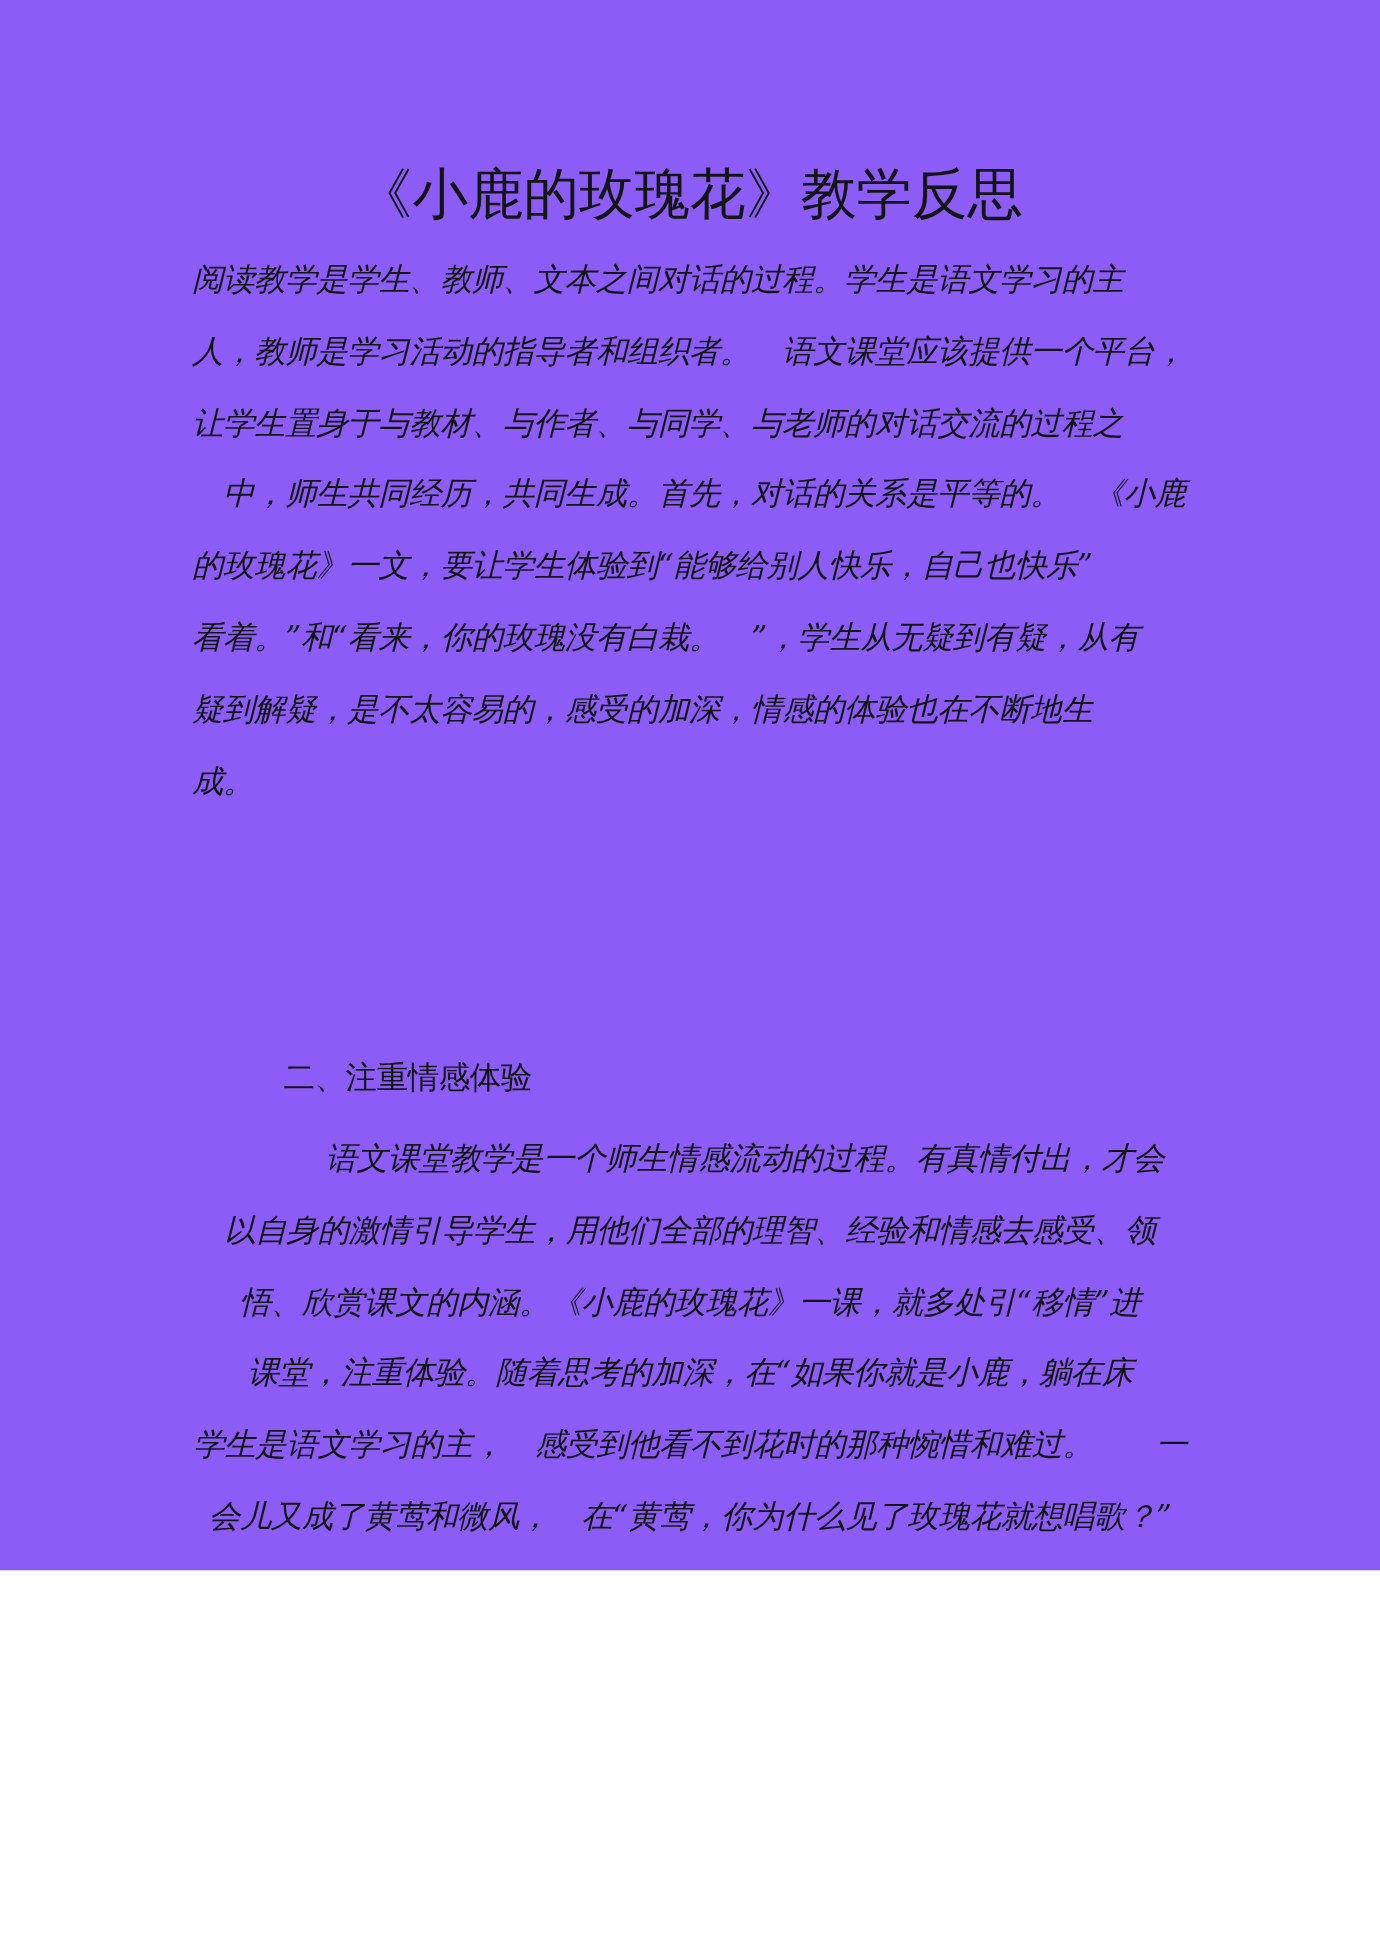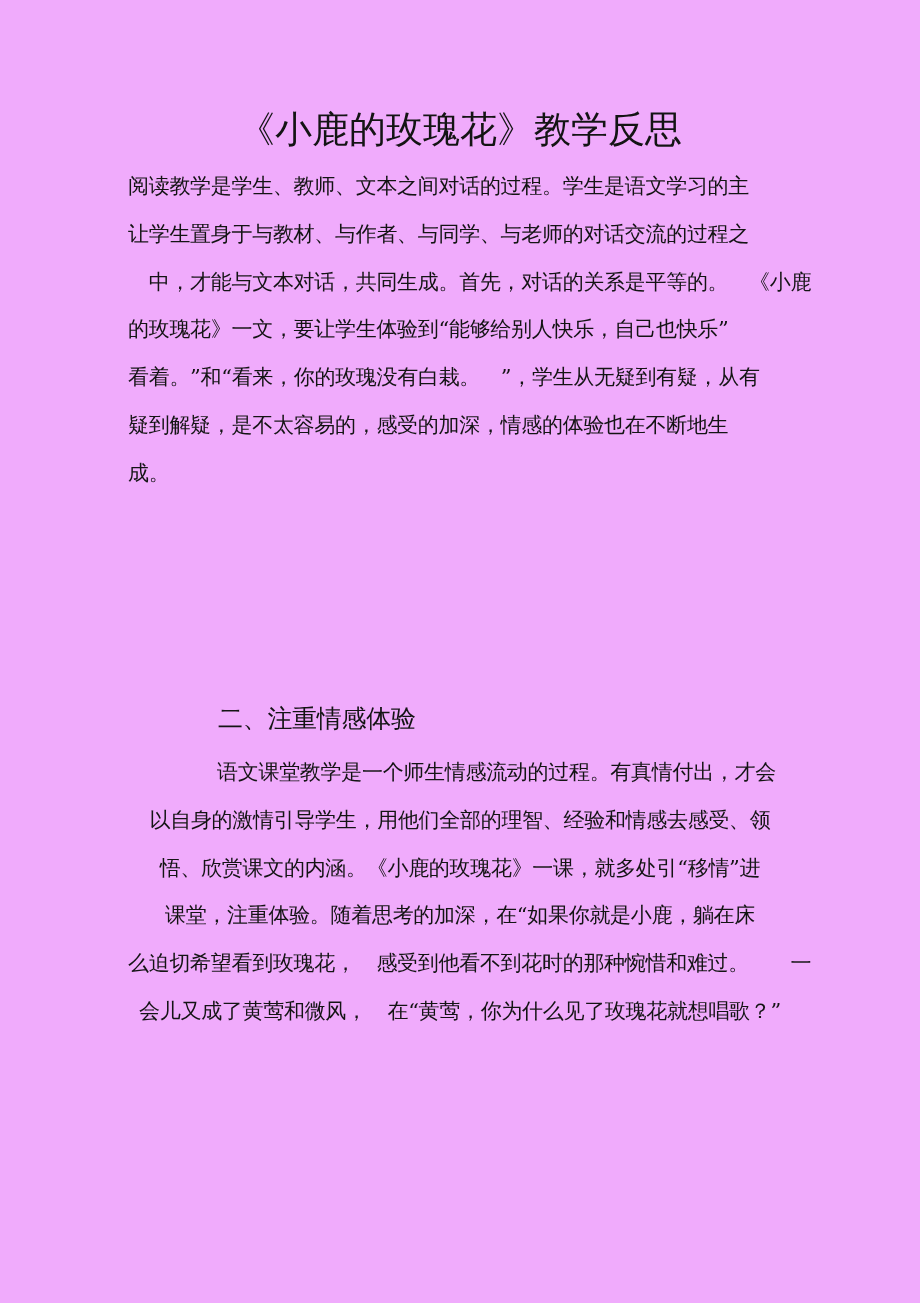--- a/index.html
+++ b/index.html
@@ -3,22 +3,22 @@
 <meta charset="utf-8">
 <style>
   html, body {
     margin: 0;
     padding: 0;
     background: #ffffff;
   }
   .page {
     position: relative;
     width: 920px;
-    height: 1303px;
-    background: #f0abfc;
+    height: 1047px;
+    background: #8b5cf6;
     overflow: hidden;
     font-family: "DejaVu Serif", serif;
     color: #141414;
   }
   .doc-title {
     position: absolute;
     top: 104px;
     left: 128px;
     width: 664px;
     margin: 0;
@@ -34,59 +34,61 @@
     left: 128px;
     width: 664px;
     font-size: 21px;
     line-height: 47.8px;
   }
   .para-1 { top: 163px; }
   .para-2 { top: 749px; text-align: center; }
   .line {
     white-space: pre;
     letter-spacing: -0.3px;
+    font-style: italic;
   }
   .line-indent {
     padding-left: 73px;
   }
   .section-heading {
     position: absolute;
     top: 695px;
-    left: 145px;
+    left: 116px;
     width: 664px;
     padding-left: 73px;
     box-sizing: border-box;
-    font-size: 25px;
+    font-size: 21px;
     font-weight: 400;
     line-height: 47.8px;
     white-space: pre;
     letter-spacing: -0.3px;
   }
 </style>
 </head>
 <body>
 
 <div class="page">
 
   <h1 class="doc-title">《小鹿的玫瑰花》教学反思</h1>
 
   <div class="para para-1">
     <div class="line">阅读教学是学生、教师、文本之间对话的过程。学生是语文学习的主</div>
+    <div class="line">人，教师是学习活动的指导者和组织者。　语文课堂应该提供一个平台，</div>
     <div class="line">让学生置身于与教材、与作者、与同学、与老师的对话交流的过程之</div>
-    <div class="line">　中，才能与文本对话，共同生成。首先，对话的关系是平等的。　《小鹿</div>
+    <div class="line">　中，师生共同经历，共同生成。首先，对话的关系是平等的。　《小鹿</div>
     <div class="line">的玫瑰花》一文，要让学生体验到“能够给别人快乐，自己也快乐”</div>
     <div class="line">看着。”和“看来，你的玫瑰没有白栽。　”，学生从无疑到有疑，从有</div>
     <div class="line">疑到解疑，是不太容易的，感受的加深，情感的体验也在不断地生</div>
     <div class="line">成。</div>
   </div>
 
   <div class="section-heading">二、注重情感体验</div>
 
   <div class="para para-2">
     <div class="line line-indent">语文课堂教学是一个师生情感流动的过程。有真情付出，才会</div>
     <div class="line">以自身的激情引导学生，用他们全部的理智、经验和情感去感受、领</div>
     <div class="line">悟、欣赏课文的内涵。《小鹿的玫瑰花》一课，就多处引“移情”进</div>
     <div class="line">课堂，注重体验。随着思考的加深，在“如果你就是小鹿，躺在床</div>
-    <div class="line">么迫切希望看到玫瑰花，　感受到他看不到花时的那种惋惜和难过。　　一</div>
+    <div class="line">学生是语文学习的主，　感受到他看不到花时的那种惋惜和难过。　　一</div>
     <div class="line">会儿又成了黄莺和微风，　在“黄莺，你为什么见了玫瑰花就想唱歌？”</div>
   </div>
 
 </div>
 
 </body></html>

